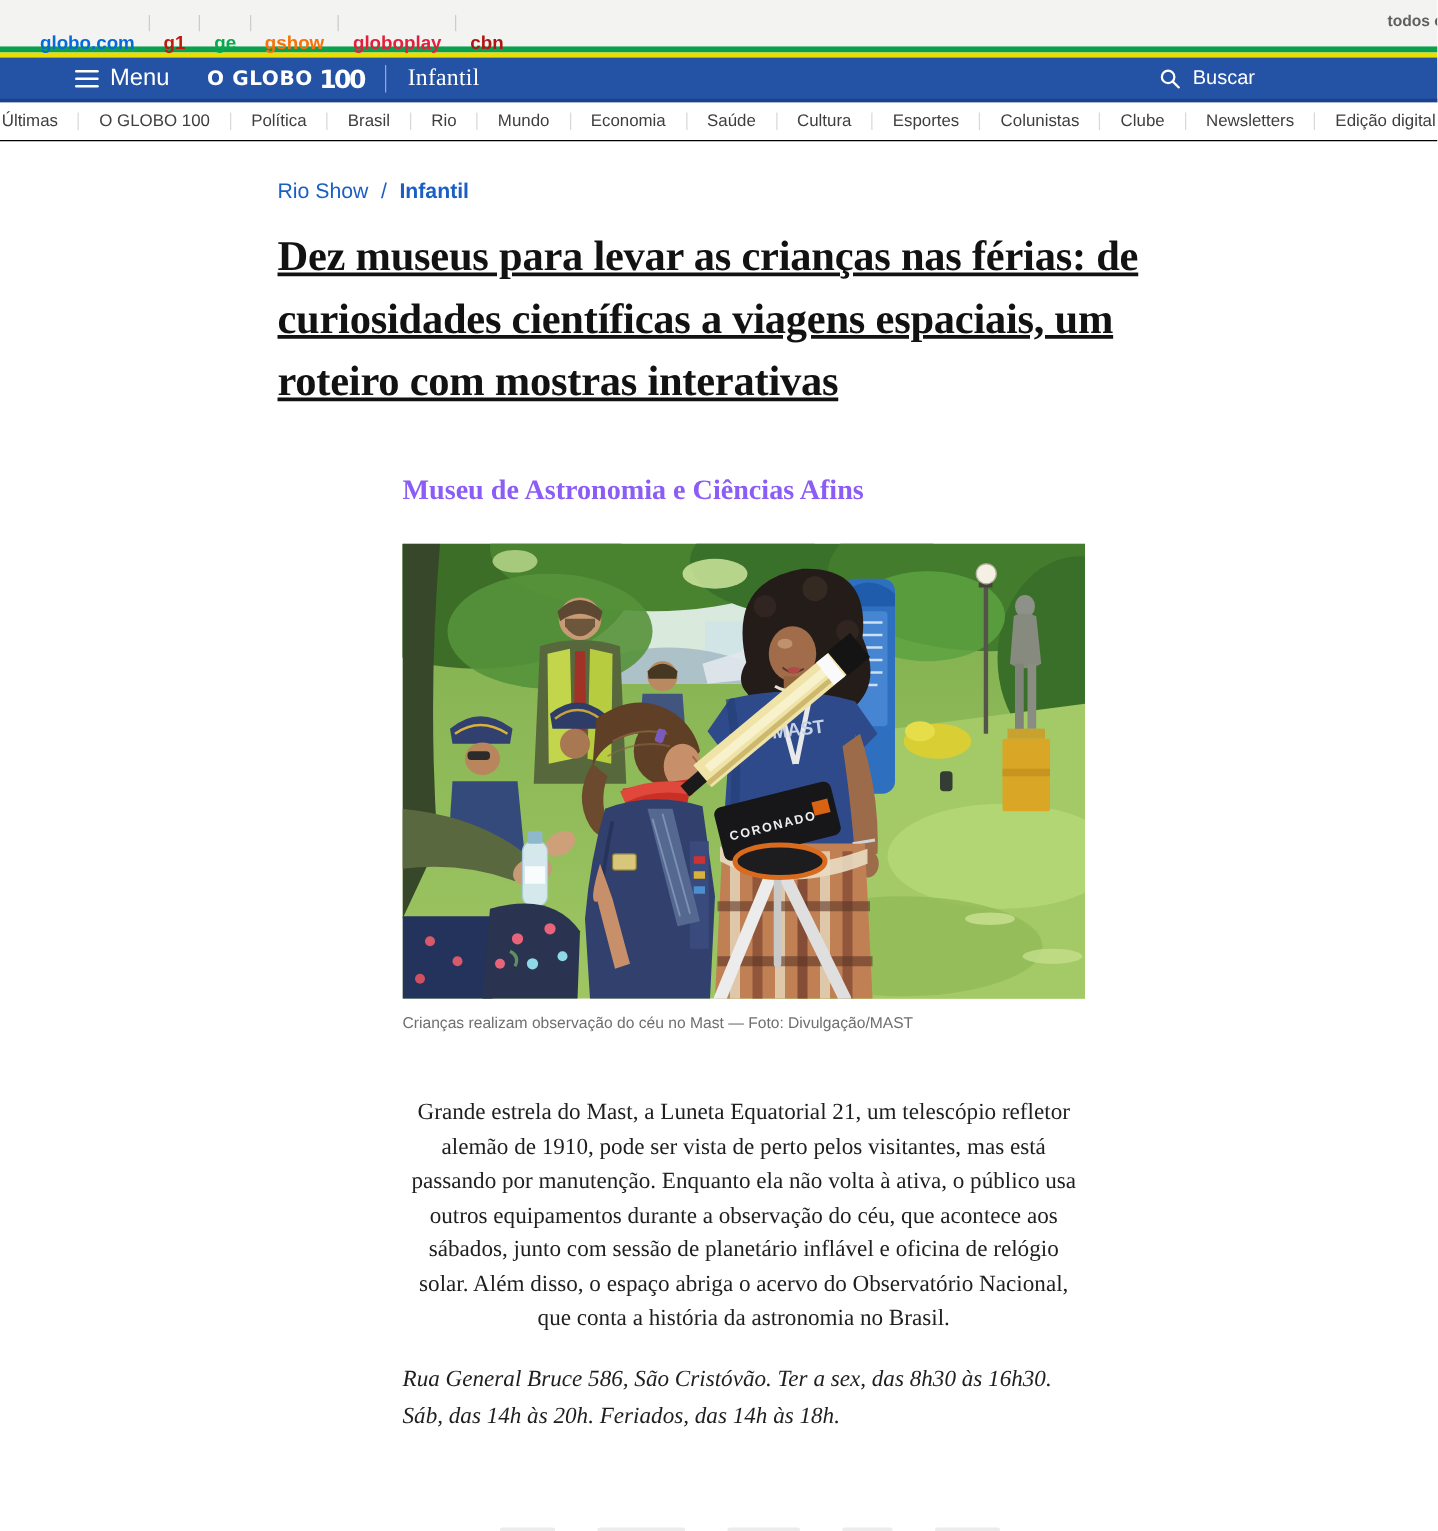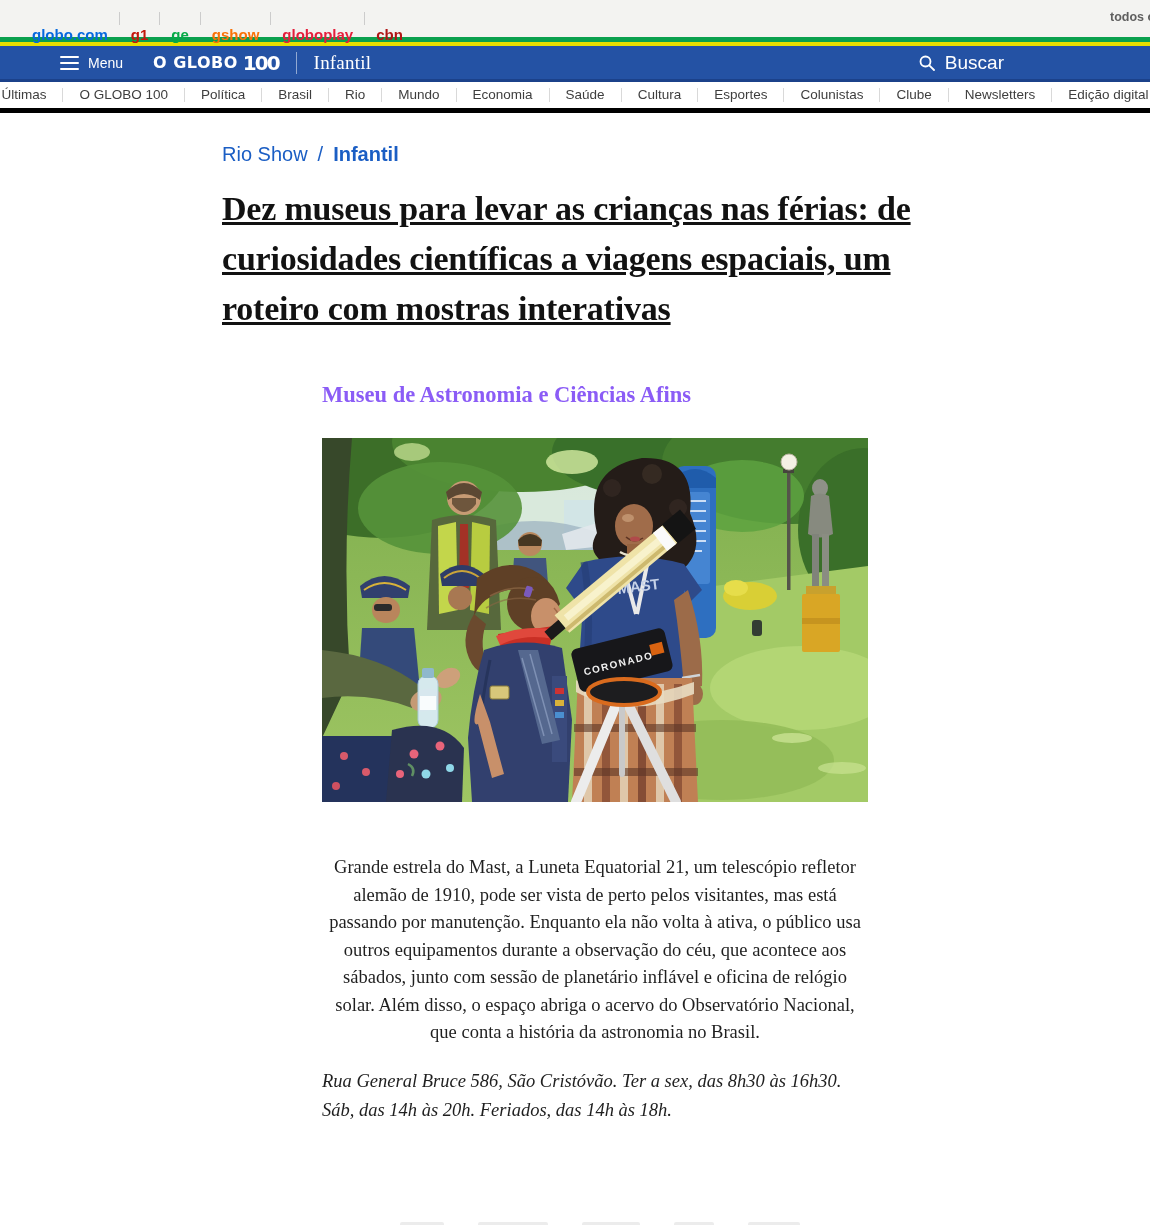--- a/index.html
+++ b/index.html
@@ -33,49 +33,49 @@
   .stripe-yellow { height:4px; background:#e8df00; }
 
   
   .header {
     height:36px; background:#2452a4; border-bottom:3px solid #1b418a;
     display:flex; align-items:center; color:#fff;
   }
   .menu-btn { display:flex; align-items:center; gap:9px; margin-left:60px; cursor:pointer; }
   .hamburger { width:19px; display:flex; flex-direction:column; gap:4px; }
   .hamburger div { height:2px; background:#ffffff; border-radius:1px; }
-  .menu-label { font-size:14px; }
+  .menu-label { font-size:19px; }
   .logo { margin-left:30px; display:flex; align-items:center; gap:5px; cursor:pointer; }
   .logo-main {
     font-family:"DejaVu Sans", sans-serif; font-weight:900; font-size:16px;
     letter-spacing:0.5px;
   }
   .logo-100 {
     font-family:"DejaVu Sans", sans-serif; font-weight:900; font-size:20px;
     letter-spacing:-2px;
   }
   .header-divider { width:1px; height:22px; background:rgba(255,255,255,.5); margin:0 17px; }
   .header-section { font-family:"Liberation Serif", serif; font-size:19px; letter-spacing:.2px; }
   .search { margin-left:auto; margin-right:146px; display:flex; align-items:center; gap:10px; cursor:pointer; }
-  .search-label { font-size:19px; }
+  .search-label { font-size:16px; }
 
   
   .nav {
-    height:31px; background:#fff; border-bottom:5px solid #000000;
+    height:31px; background:#fff; border-bottom:1px solid #000000;
     display:flex; align-items:center; justify-content:center;
   }
   .nav-item {
     font-size:13.5px; color:#3e3e3e; padding:0 16px; cursor:pointer;
     border-right:1px solid #d9d9d9; line-height:14px; white-space:nowrap;
   }
   .nav-item:last-child { border-right:none; }
 
   
   .breadcrumb {
-    margin:30px 0 0 222px; font-size:20px; color:#1b5ec4;
+    margin:30px 0 0 222px; font-size:17px; color:#1b5ec4;
     display:flex; gap:10px; align-items:center;
   }
   .breadcrumb .bc-link { cursor:pointer; }
   .breadcrumb .current { font-weight:bold; }
   .page-title {
     margin:18px 0 0 222px; width:748px;
     font-family:"Liberation Serif", serif; font-weight:700;
     font-size:34px; line-height:50px; color:#121212; letter-spacing:-0.2px;text-decoration:underline;
   }
   .article { margin-left:322px; width:546px; }
@@ -349,20 +349,21 @@
           <path d="M240 186 L348 96" stroke="#efe3a8" stroke-width="23"></path>
           <path d="M244 180 L344 97" stroke="#f8f2cc" stroke-width="7"></path>
           <path d="M244 192 L346 106" stroke="#cdb96e" stroke-width="4"></path>
           <path d="M338 104 L347 97" stroke="#fafafa" stroke-width="23"></path>
           <path d="M348 96 L366 81" stroke="#141414" stroke-width="25"></path>
           <path d="M240 186 L226 198" stroke="#1a1a1a" stroke-width="11"></path>
         </g>
       </svg>
     </div>
 
+    <div class="caption">Crianças realizam observação do céu no Mast — Foto: Divulgação/MAST</div>
 
     <p class="body-text">Grande estrela do Mast, a Luneta Equatorial 21, um telescópio refletor alemão de 1910, pode ser vista de perto pelos visitantes, mas está passando por manutenção. Enquanto ela não volta à ativa, o público usa outros equipamentos durante a observação do céu, que acontece aos sábados, junto com sessão de planetário inflável e oficina de relógio solar. Além disso, o espaço abriga o acervo do Observatório Nacional, que conta a história da astronomia no Brasil.</p>
 
     <p class="address-line">Rua General Bruce 586, São Cristóvão. Ter a sex, das 8h30 às 16h30. Sáb, das 14h às 20h. Feriados, das 14h às 18h.</p>
   </div>
 </div>
 
 <div class="clipped-next-line">
   <div style="width:44px"></div>
     <div style="width:70px"></div>

